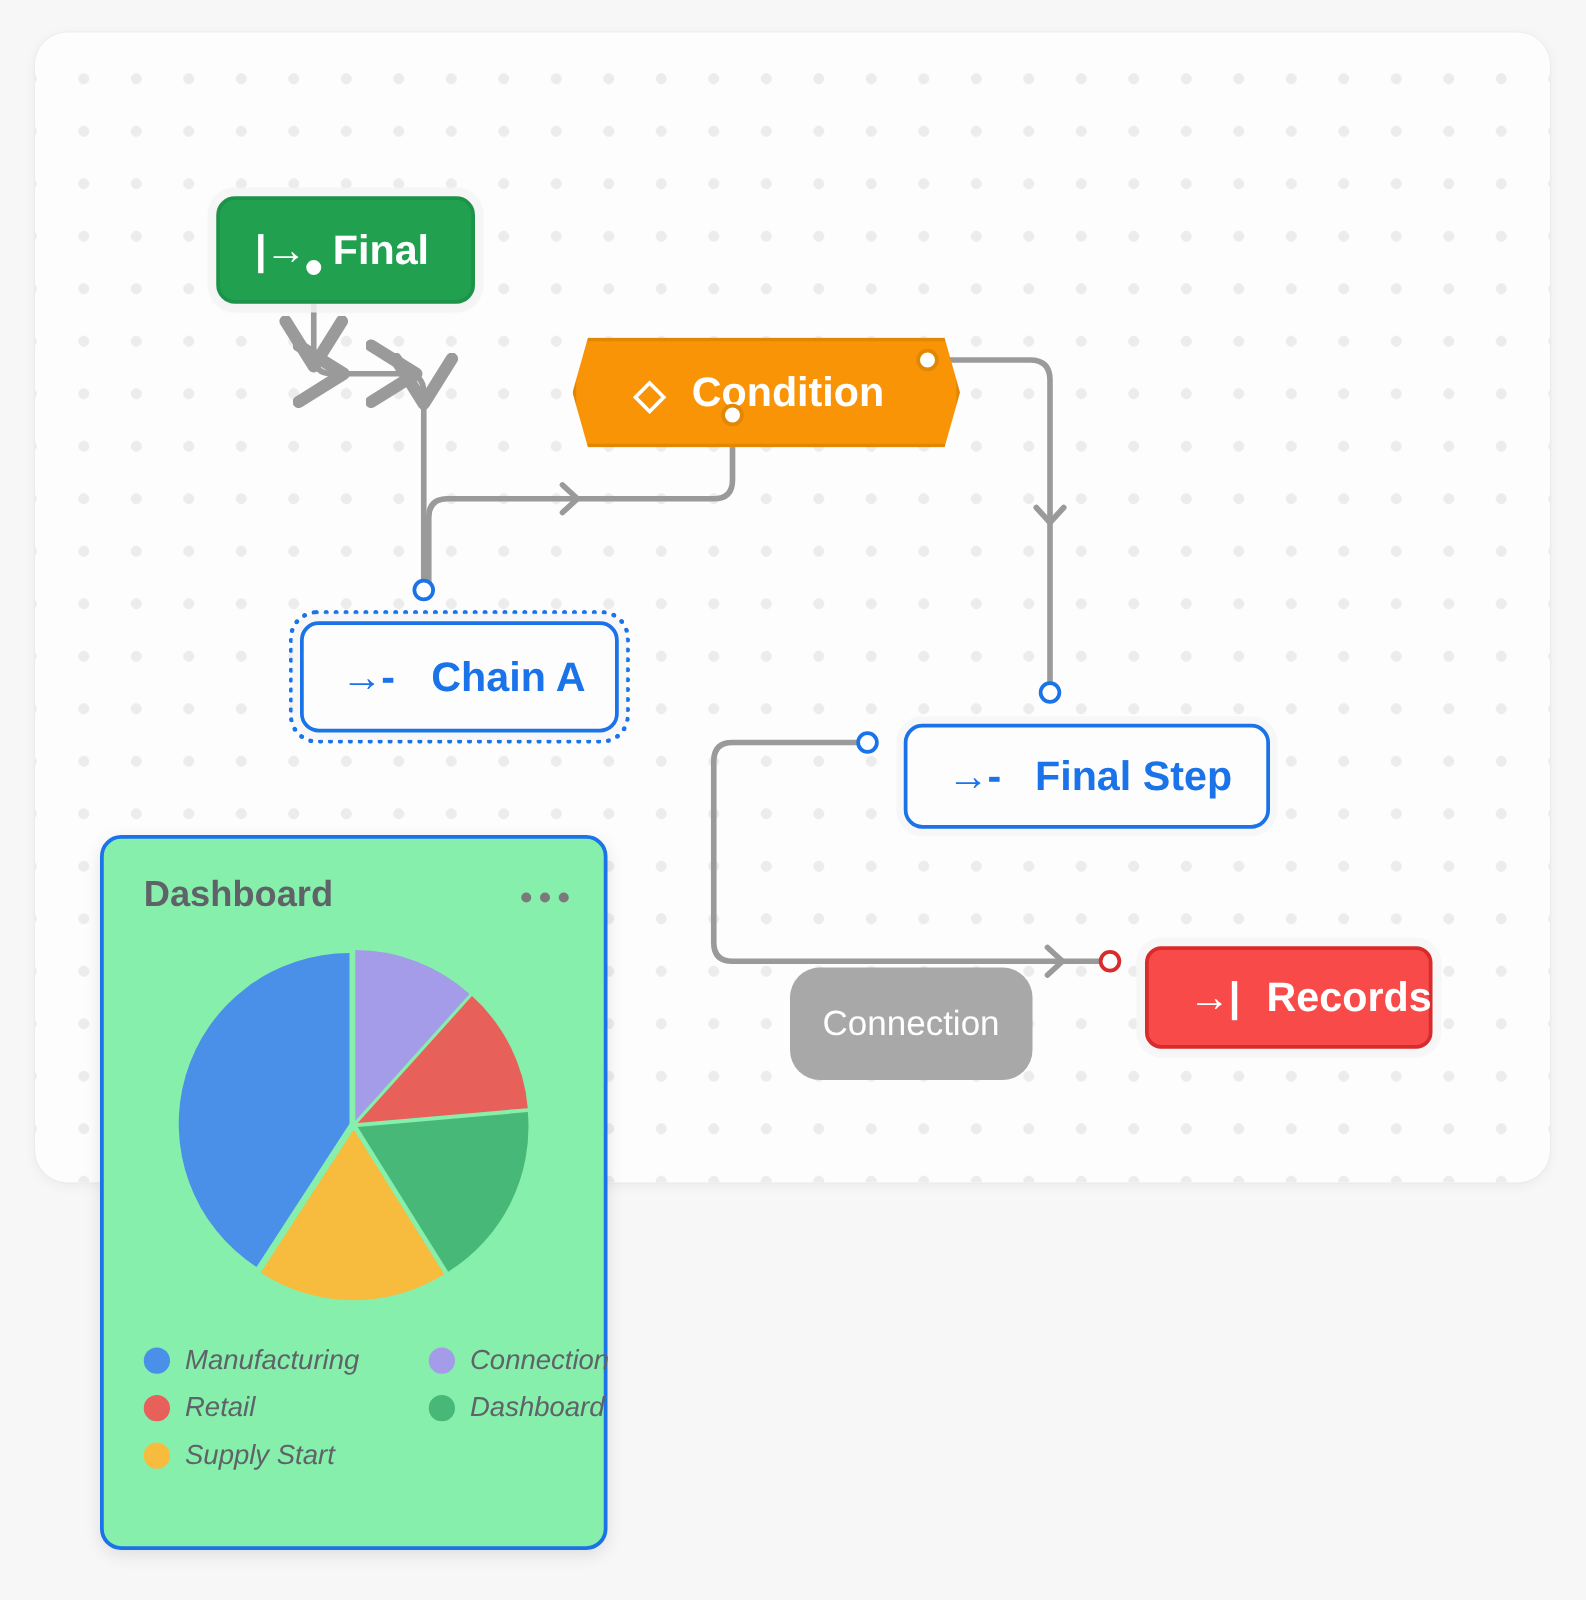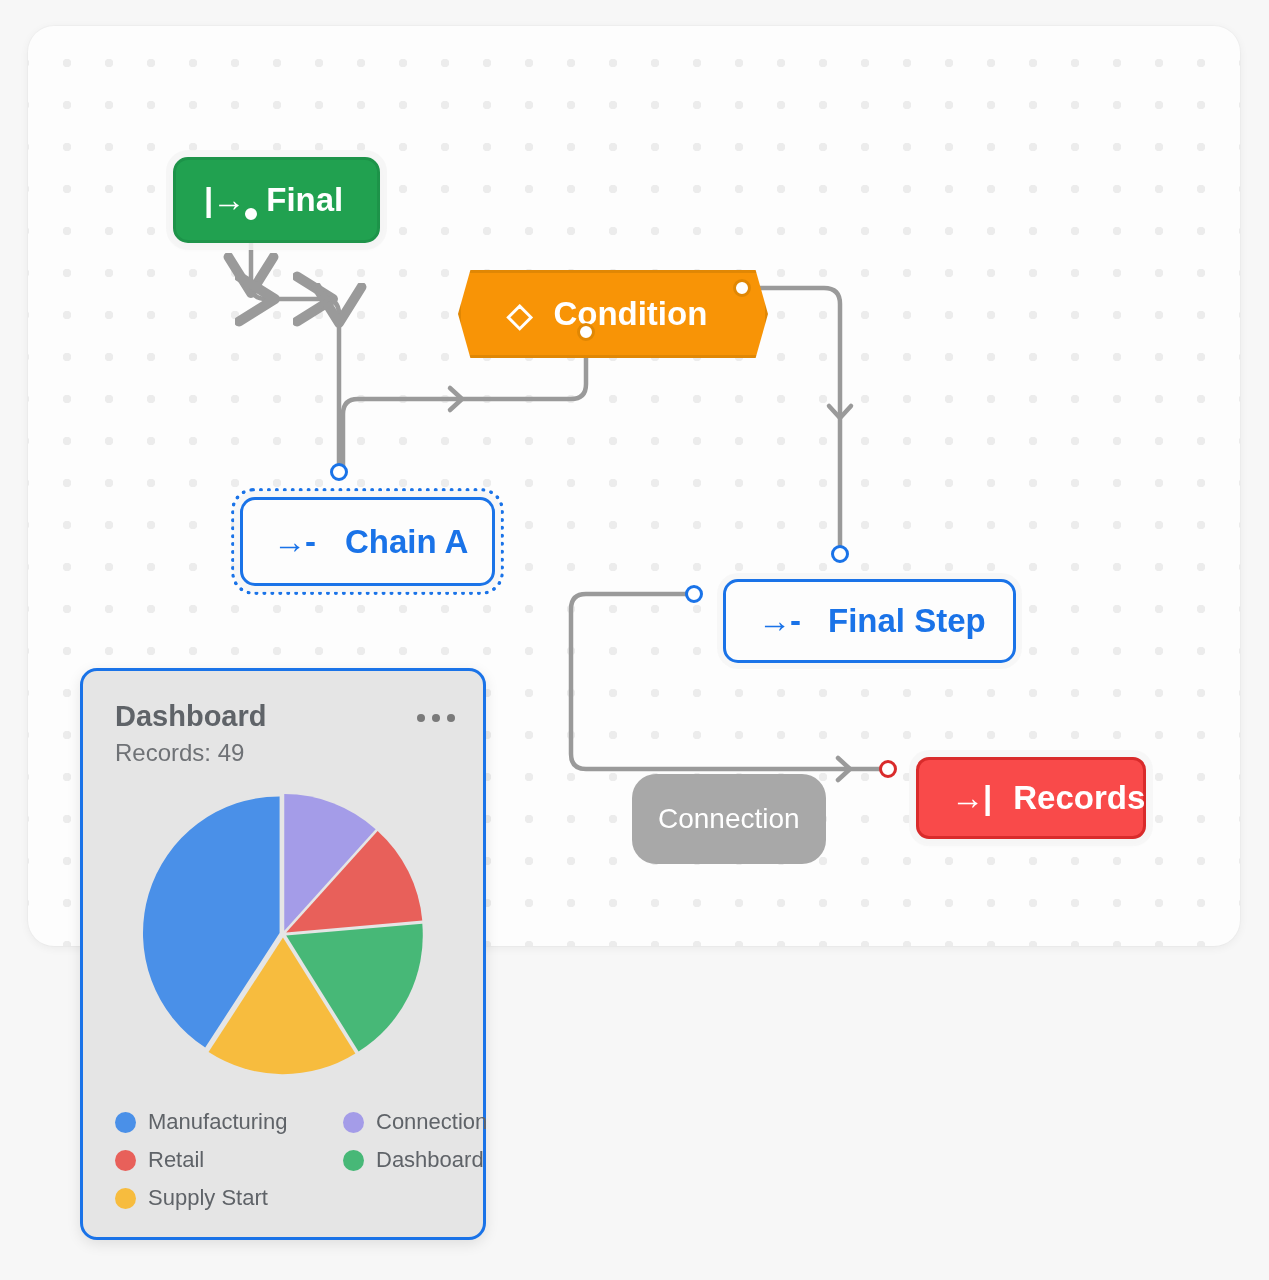--- a/index.html
+++ b/index.html
@@ -100,40 +100,41 @@
     border-radius: 24px;
     font-size: 28px;
     z-index: 4;
   }
 
   
   .card {
     position: absolute;
     left: 80px; top: 668px;
     width: 406px; height: 572px;
-    background: #e5e5e5;
+    background: #86efac;
     border: 3px solid #1a73e8;
     border-radius: 17px;
     box-shadow: 0 4px 14px rgba(0,0,0,0.10);
     z-index: 20;
   }
   .card-head {
     display: flex; align-items: flex-start; justify-content: space-between;
     padding: 29px 28px 0 32px;
   }
   .card-title { font-size: 29px; color: #5f6368; font-weight: bold; }
   .card-dots { display: flex; gap: 7px; padding-top: 14px; }
   .card-dots i { width: 8px; height: 8px; border-radius: 50%; background: #7a7a7a; display: block; }
   .card-sub { font-size: 24px; color: #6f7276; padding: 6px 0 0 32px; }
   .pie-wrap { display: flex; justify-content: center; margin-top: 14px; }
   .legend {
     margin: 22px 0 0 32px;
     display: grid;
     grid-template-columns: 228px auto;
     row-gap: 12px;
+    font-style: italic;
   }
   .lg { display: flex; align-items: center; gap: 12px; }
   .lg i { width: 21px; height: 21px; border-radius: 50%; display: block; }
   .lg span { font-size: 22px; color: #5f6368; }
 </style>
 </head>
 <body>
 
 <div id="root">
 
@@ -199,21 +200,20 @@
 
   <div class="card">
     <div class="card-head">
       <div class="card-title">Dashboard</div>
       <div class="card-dots">
         <i></i>
         <i></i>
         <i></i>
       </div>
     </div>
-    <div class="card-sub">Records: 49</div>
 
     <div class="pie-wrap">
       <svg id="pie" width="316" height="306" viewBox="-1.12 -1.12 2.24 2.24">
           <path d="M 0.00931756668817781 -0.024273091088927244 L 0.00931756668817787 -1.0242730910889273 A 1 1 0 0 1 0.6784481730470361 -0.7674179165663215 Z" fill="#a49ce8"></path>
           <path d="M 0.02326829340165265 -0.011601143140855027 L 0.6923988997605108 -0.7547459686182493 A 1 1 0 0 1 1.0194629914933981 -0.0987568858885132 Z" fill="#e8605a"></path>
           <path d="M 0.023268293401652648 0.011601143140855029 L 1.0194629914933981 -0.07555459960680314 A 1 1 0 0 1 0.5531875576348575 0.859649239297281 Z" fill="#47b877"></path>
           <path d="M -0.00022688992295772392 0.025999009999668452 L 0.5296923743102472 0.8740471061560944 A 1 1 0 0 1 -0.5448659249379848 0.8646695779450924 Z" fill="#f7bc3e"></path>
           <path d="M -0.024929313106573023 -0.0073843989623019815 L -0.5695683481216001 0.8312861689831219 A 1 1 0 0 1 -0.024929313106573207 -1.007384398962302 Z" fill="#4a90e8"></path>
         </svg>
     </div>

